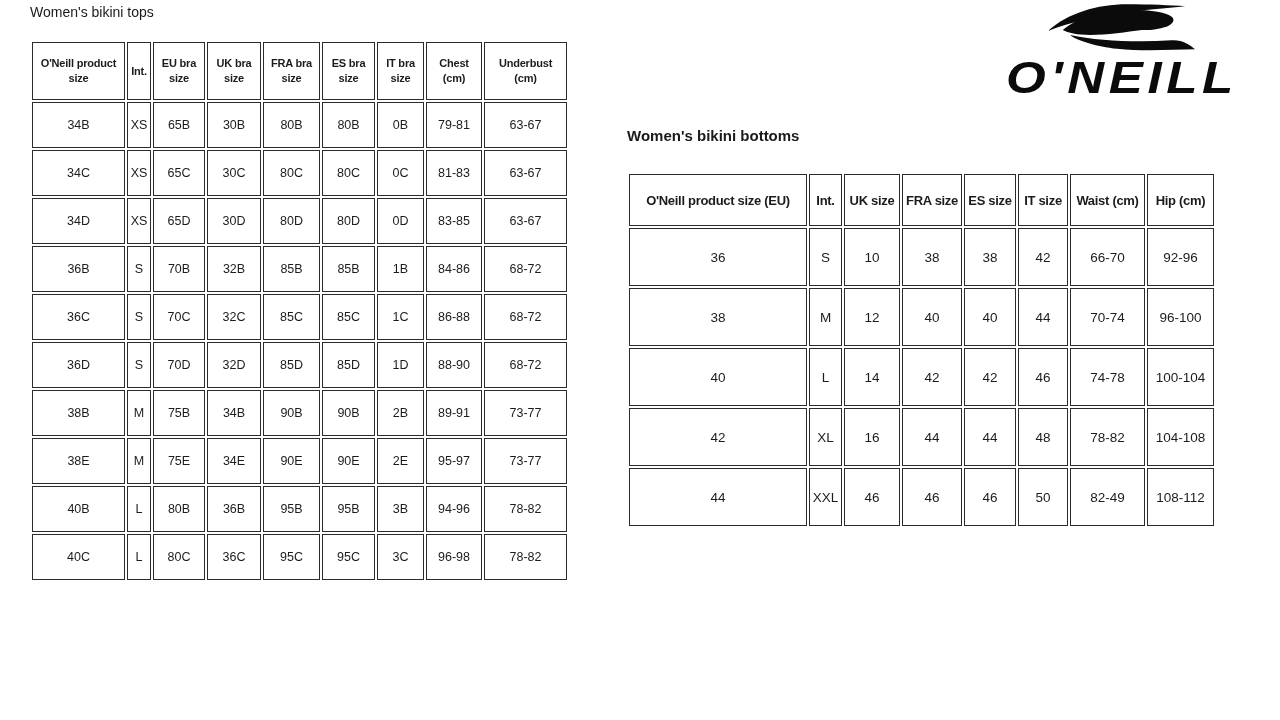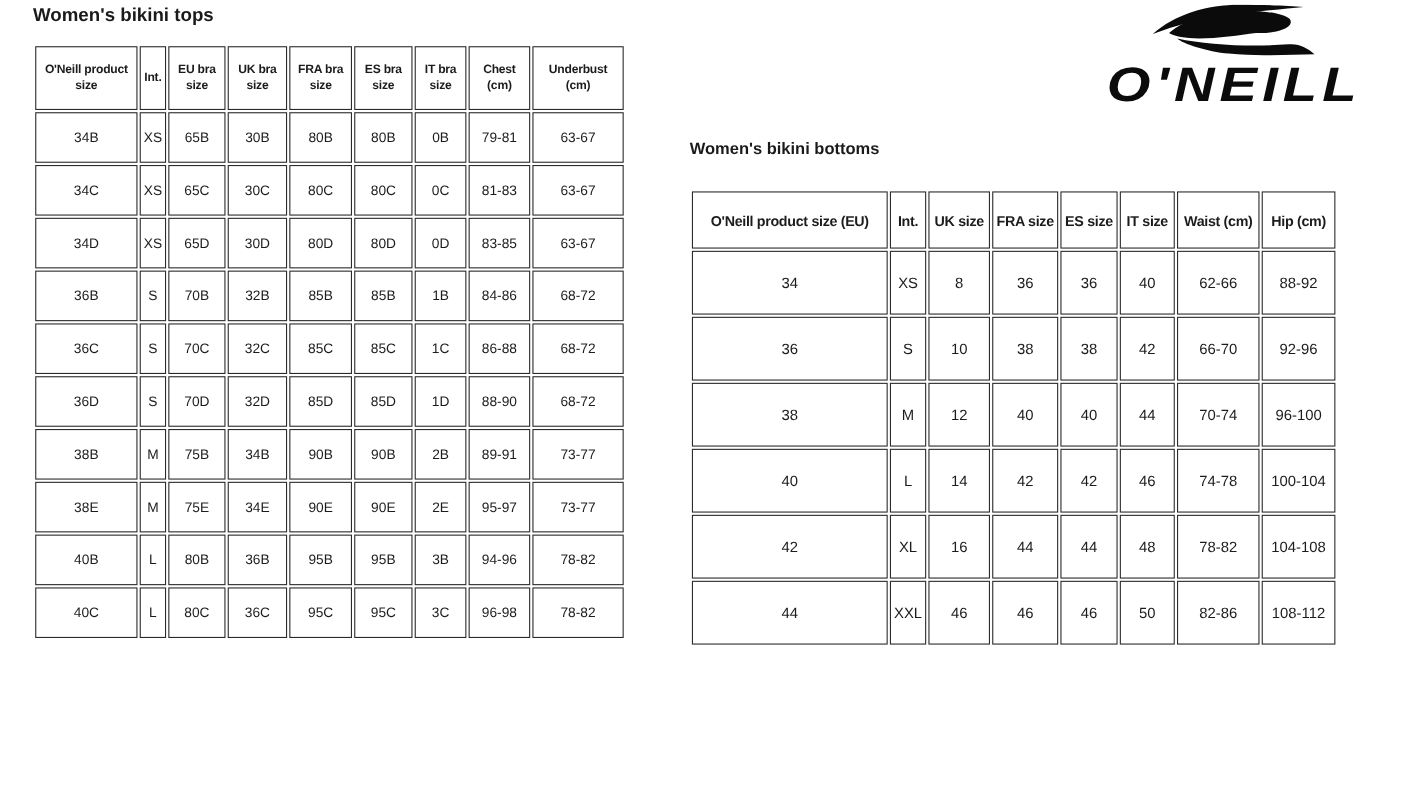--- a/index.html
+++ b/index.html
@@ -2,21 +2,21 @@
 <html><head>
 <meta charset="utf-8">
 <style>
   html,body { margin:0; padding:0; background:#ffffff; }
   .page {
     position:relative; width:1280px; height:720px; overflow:hidden;
     background:#ffffff; font-family:"Liberation Sans", sans-serif; color:#1c1c1c;
   }
   .title-tops {
     position:absolute; left:30px; top:4px;
-    font-size:17px; font-weight:700; color:#1a1a1a;
+    font-size:14px; font-weight:400; color:#1a1a1a;
   }
   .title-bottoms {
     position:absolute; left:627px; top:127px;
     font-size:15px; font-weight:600; color:#1a1a1a;text-align:right;
   }
   table.size-table {
     position:absolute; border-collapse:separate; border-spacing:2px;
     table-layout:fixed; background:#ffffff;
   }
   .size-table th, .size-table td {
@@ -215,30 +215,20 @@
           <th>UK size</th>
           <th>FRA size</th>
           <th>ES size</th>
           <th>IT size</th>
           <th>Waist (cm)</th>
           <th>Hip (cm)</th>
         </tr>
       </thead>
       <tbody>
         <tr>
-          <td>34</td>
-          <td>XS</td>
-          <td>8</td>
-          <td>36</td>
-          <td>36</td>
-          <td>40</td>
-          <td>62-66</td>
-          <td>88-92</td>
-        </tr>
-        <tr>
           <td>36</td>
           <td>S</td>
           <td>10</td>
           <td>38</td>
           <td>38</td>
           <td>42</td>
           <td>66-70</td>
           <td>92-96</td>
         </tr>
         <tr>
@@ -271,19 +261,19 @@
           <td>78-82</td>
           <td>104-108</td>
         </tr>
         <tr>
           <td>44</td>
           <td>XXL</td>
           <td>46</td>
           <td>46</td>
           <td>46</td>
           <td>50</td>
-          <td>82-86</td>
+          <td>82-49</td>
           <td>108-112</td>
         </tr>
       </tbody>
     </table>
 
 </div>
 
 </body></html>

